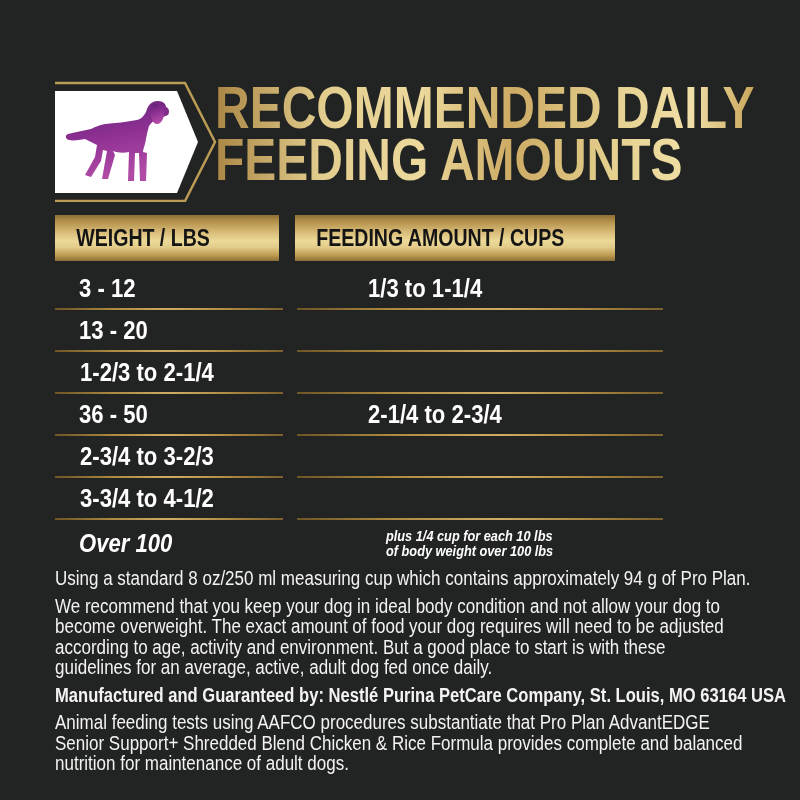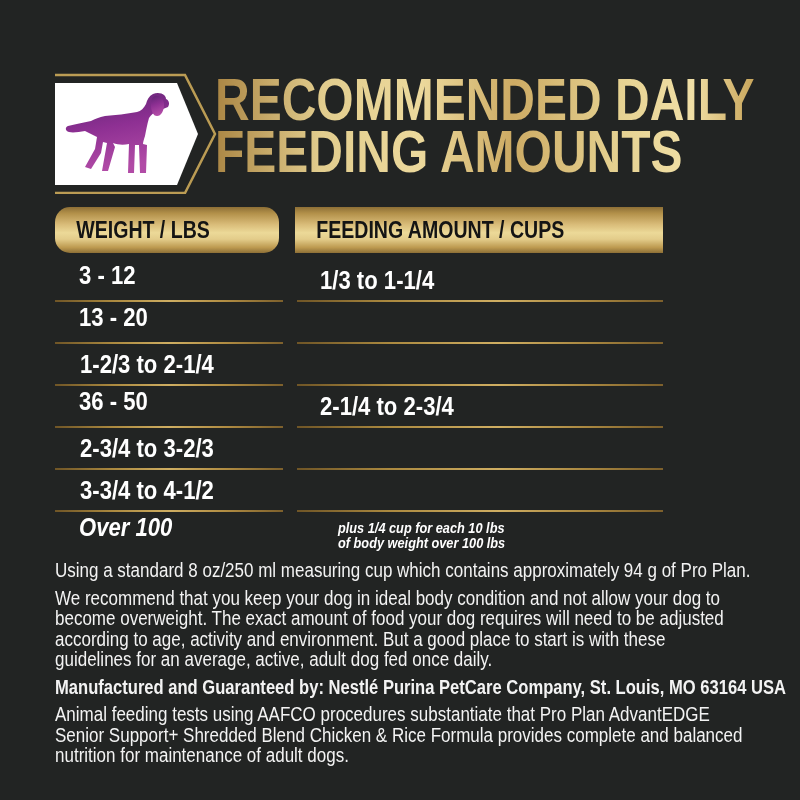--- a/index.html
+++ b/index.html
@@ -3,48 +3,48 @@
 <meta charset="utf-8">
 <style>
   html,body{margin:0;padding:0;}
   body{
     width:800px;height:800px;
     background:#222423;
     font-family:"Liberation Sans",sans-serif;
     position:relative;overflow:hidden;
     -webkit-font-smoothing:antialiased;
   }
-  .canvas{position:absolute;inset:0;}
+  .canvas{position:absolute;inset:0;margin-top:8px;}
 
   
   .badge{position:absolute;left:55px;top:72px;width:162px;height:122px;}
   .title{
     position:absolute;left:215px;top:74px;
     font-weight:bold;font-size:60px;line-height:52px;white-space:nowrap;
     background:linear-gradient(92deg,#aa8543 0%,#e2cd8e 20%,#ecd99c 38%,#cdab64 55%,#e6d292 75%,#f0dfa6 88%,#c7a357 100%);
     -webkit-background-clip:text;background-clip:text;color:transparent;
     transform:scaleX(0.80);transform-origin:0 0;
   }
 
   
   .thead{position:absolute;left:55px;top:207px;height:46px;}
   .bar{
     position:absolute;top:0;height:46px;display:flex;align-items:center;
     background:linear-gradient(180deg,#8d6f36 0%,#b3914a 14%,#d9bc79 38%,#ecd998 56%,#e3cc8a 70%,#bd9a50 88%,#8d6f36 100%);
   }
-  .bar-w{left:0;width:224px;border-radius:15px;}
-  .bar-a{left:240px;width:368px;}
+  .bar-w{left:0;width:224px;}
+  .bar-a{left:240px;width:320px;}
   .bar .lbl{
     font-size:23px;font-weight:bold;color:#141414;padding-left:25px;white-space:nowrap;
     transform:scaleX(0.85);transform-origin:0 50%;
   }
 
   
   .table{position:absolute;left:55px;top:260px;width:608px;}
-  .trow{display:flex;height:40px;}
+  .trow{display:flex;align-items:center;height:40px;gap:48px;}
   .trow.tall{height:46px;font-style:italic;}
   .cell-w{width:240px;box-sizing:border-box;padding-left:24px;}
   .cell-a{flex:1;box-sizing:border-box;padding-left:25px;display:flex;align-items:center;}
   .txt{
     display:inline-block;font-size:26px;font-weight:bold;color:#ffffff;white-space:nowrap;
     transform:scaleX(0.85);transform-origin:0 50%;
   }
   .cups-wrap{width:132px;}
   .note{
     margin-left:18px;font-size:15px;line-height:15.5px;font-weight:bold;color:#ffffff;

